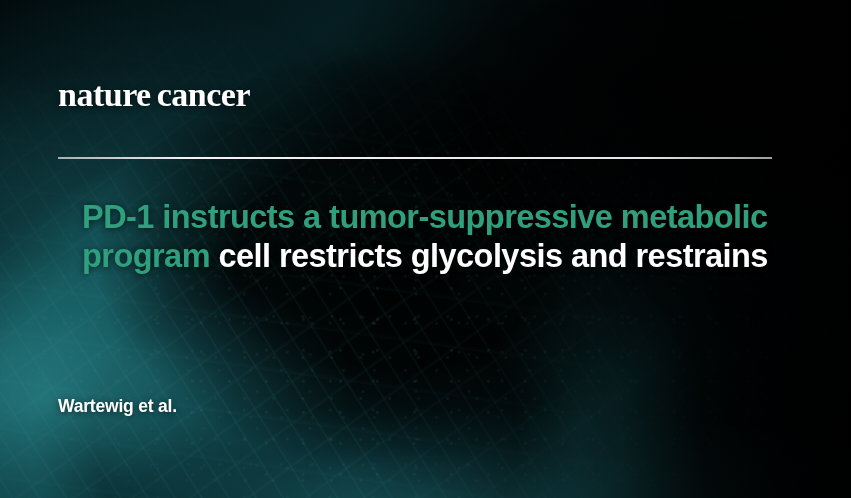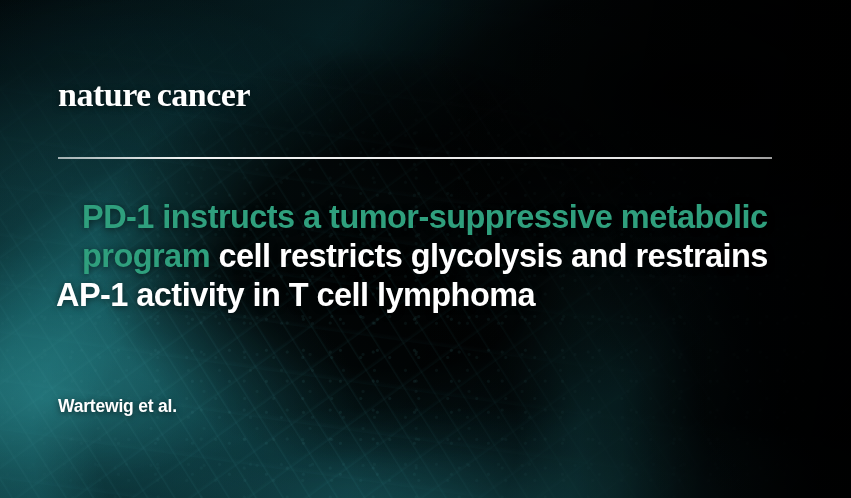--- a/index.html
+++ b/index.html
@@ -173,19 +173,18 @@
       <span class="mh-word">nature</span><span class="mh-word">cancer</span>
     </div>
 
     <div id="divider"></div>
 
     <div id="article-title">
       <span class="hl">PD-1 instructs a tumor-suppressive metabolic</span>
       <br>
       <span class="hl">program</span><span> cell restricts glycolysis and restrains</span>
       <br>
-      <span>AP-1 activity in T cell lymphoma</span>
     </div>
 
     <div id="authors">Wartewig et al.</div>
 
   </div>
 </div>
 
 </body></html>

